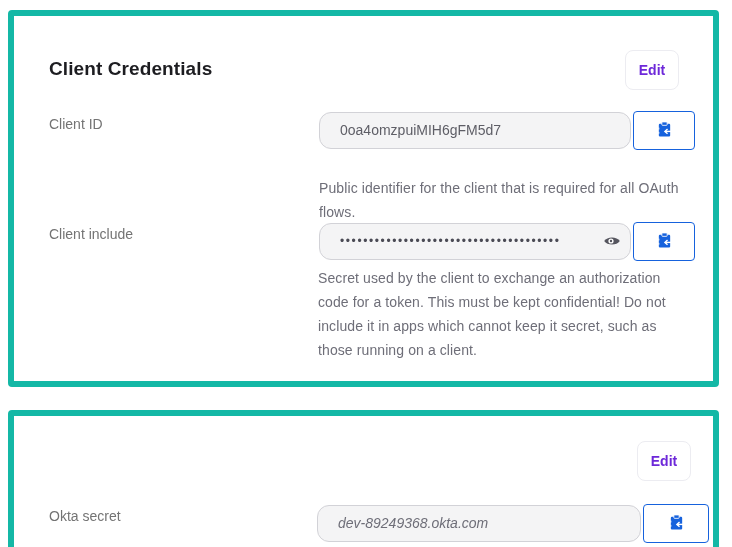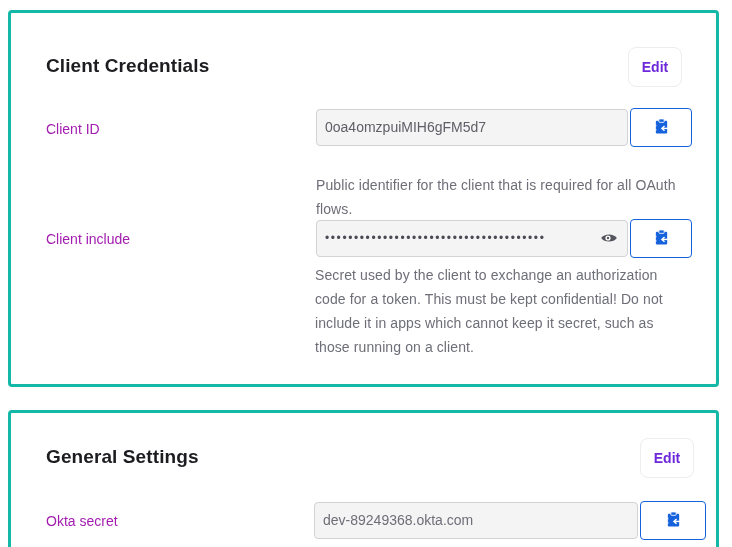--- a/index.html
+++ b/index.html
@@ -7,21 +7,21 @@
     width: 732px; height: 547px;
     background: #ffffff;
     overflow: hidden;
     font-family: "Liberation Sans", "DejaVu Sans", sans-serif;
   }
   .panel {
     position: absolute;
     left: 8px;
     width: 711px;
     background: #ffffff;
-    border: 3px solid #14b8a6;
+    border: 6px solid #14b8a6;
     border-radius: 4px;
   }
   .panel-credentials { top: 10px; height: 377px; }
   .panel-general { top: 410px; height: 220px; }
 
   .panel-title {
     position: absolute;
     left: 35px;
     font-size: 19px;
     font-weight: bold;
@@ -40,33 +40,32 @@
     font-weight: bold;
     font-family: "Liberation Sans", "DejaVu Sans", sans-serif;
     cursor: pointer;
     text-align: center;
     line-height: 38px;
   }
   .field-label {
     position: absolute;
     left: 35px;
     font-size: 14px;
-    color: #a21caf;
-    margin-top: 8px;
+    color: #737373;
   }
   .field-input {
     position: absolute;
     height: 37px;
     background: #f4f4f5;
     border: 1px solid #d2d2d7;
-    border-radius: 4px;
+    border-radius: 12px;
     font-size: 14px;
     color: #5e5e66;
     line-height: 35px;
-    padding: 0 8px;
+    padding: 0 20px;
     white-space: nowrap;
     overflow: hidden;
   }
   .masked-value {
     font-size: 12px;
     letter-spacing: 1.6px;
     color: #4a4a54;
     display: inline-block;
     line-height: 35px;
     vertical-align: top;
@@ -111,21 +110,21 @@
   .row-client-id .help-text      { left: 305px; top: 140px; width: 392px; margin-top: 20px; }
   .row-client-secret .field-label{ top: 210px; }
   .row-client-secret .field-input{ left: 305px; top: 207px; width: 312px; }
   .row-client-secret .copy-btn   { left: 619px; top: 206px; }
   .row-client-secret .help-text  { left: 304px; top: 250px; width: 392px; }
 
   
   .panel-general .panel-title { top: 33px; }
   .panel-general .edit-btn    { top: 25px; right: 22px; }
   .row-okta-domain .field-label { top: 92px; }
-  .row-okta-domain .field-input { left: 303px; top: 89px; width: 324px; }
+  .row-okta-domain .field-input { left: 303px; top: 89px; width: 324px; font-style: italic; }
   .row-okta-domain .copy-btn    { left: 629px; top: 88px; width: 66px; }
 </style>
 </head>
 <body>
 
 <section class="panel panel-credentials">
   <h2 class="panel-title">Client Credentials</h2>
   <button class="edit-btn">Edit</button>
 
   <div class="row-client-id">
@@ -174,21 +173,20 @@
       </span>
     </button>
     <p class="help-text">Secret used by the client to exchange an authorization
 code for a token. This must be kept confidential! Do not
 include it in apps which cannot keep it secret, such as
 those running on a client.</p>
   </div>
 </section>
 
 <section class="panel panel-general">
-  <h2 class="panel-title">General Settings</h2>
   <button class="edit-btn">Edit</button>
 
   <div class="row-okta-domain">
     <div class="field-label">Okta secret</div>
     <div class="field-input" style="color:#6e6e78;">dev-89249368.okta.com</div>
     <button class="copy-btn">
       <span>
         <svg width="17" height="17" viewBox="0 0 18 18">
           <rect x="3" y="3" width="12" height="13.5" rx="1.2" fill="#1662dd"></rect>
           <rect x="6.2" y="1" width="5.6" height="3.6" rx="0.8" fill="#1662dd" stroke="#ffffff" stroke-width="0.9"></rect>

